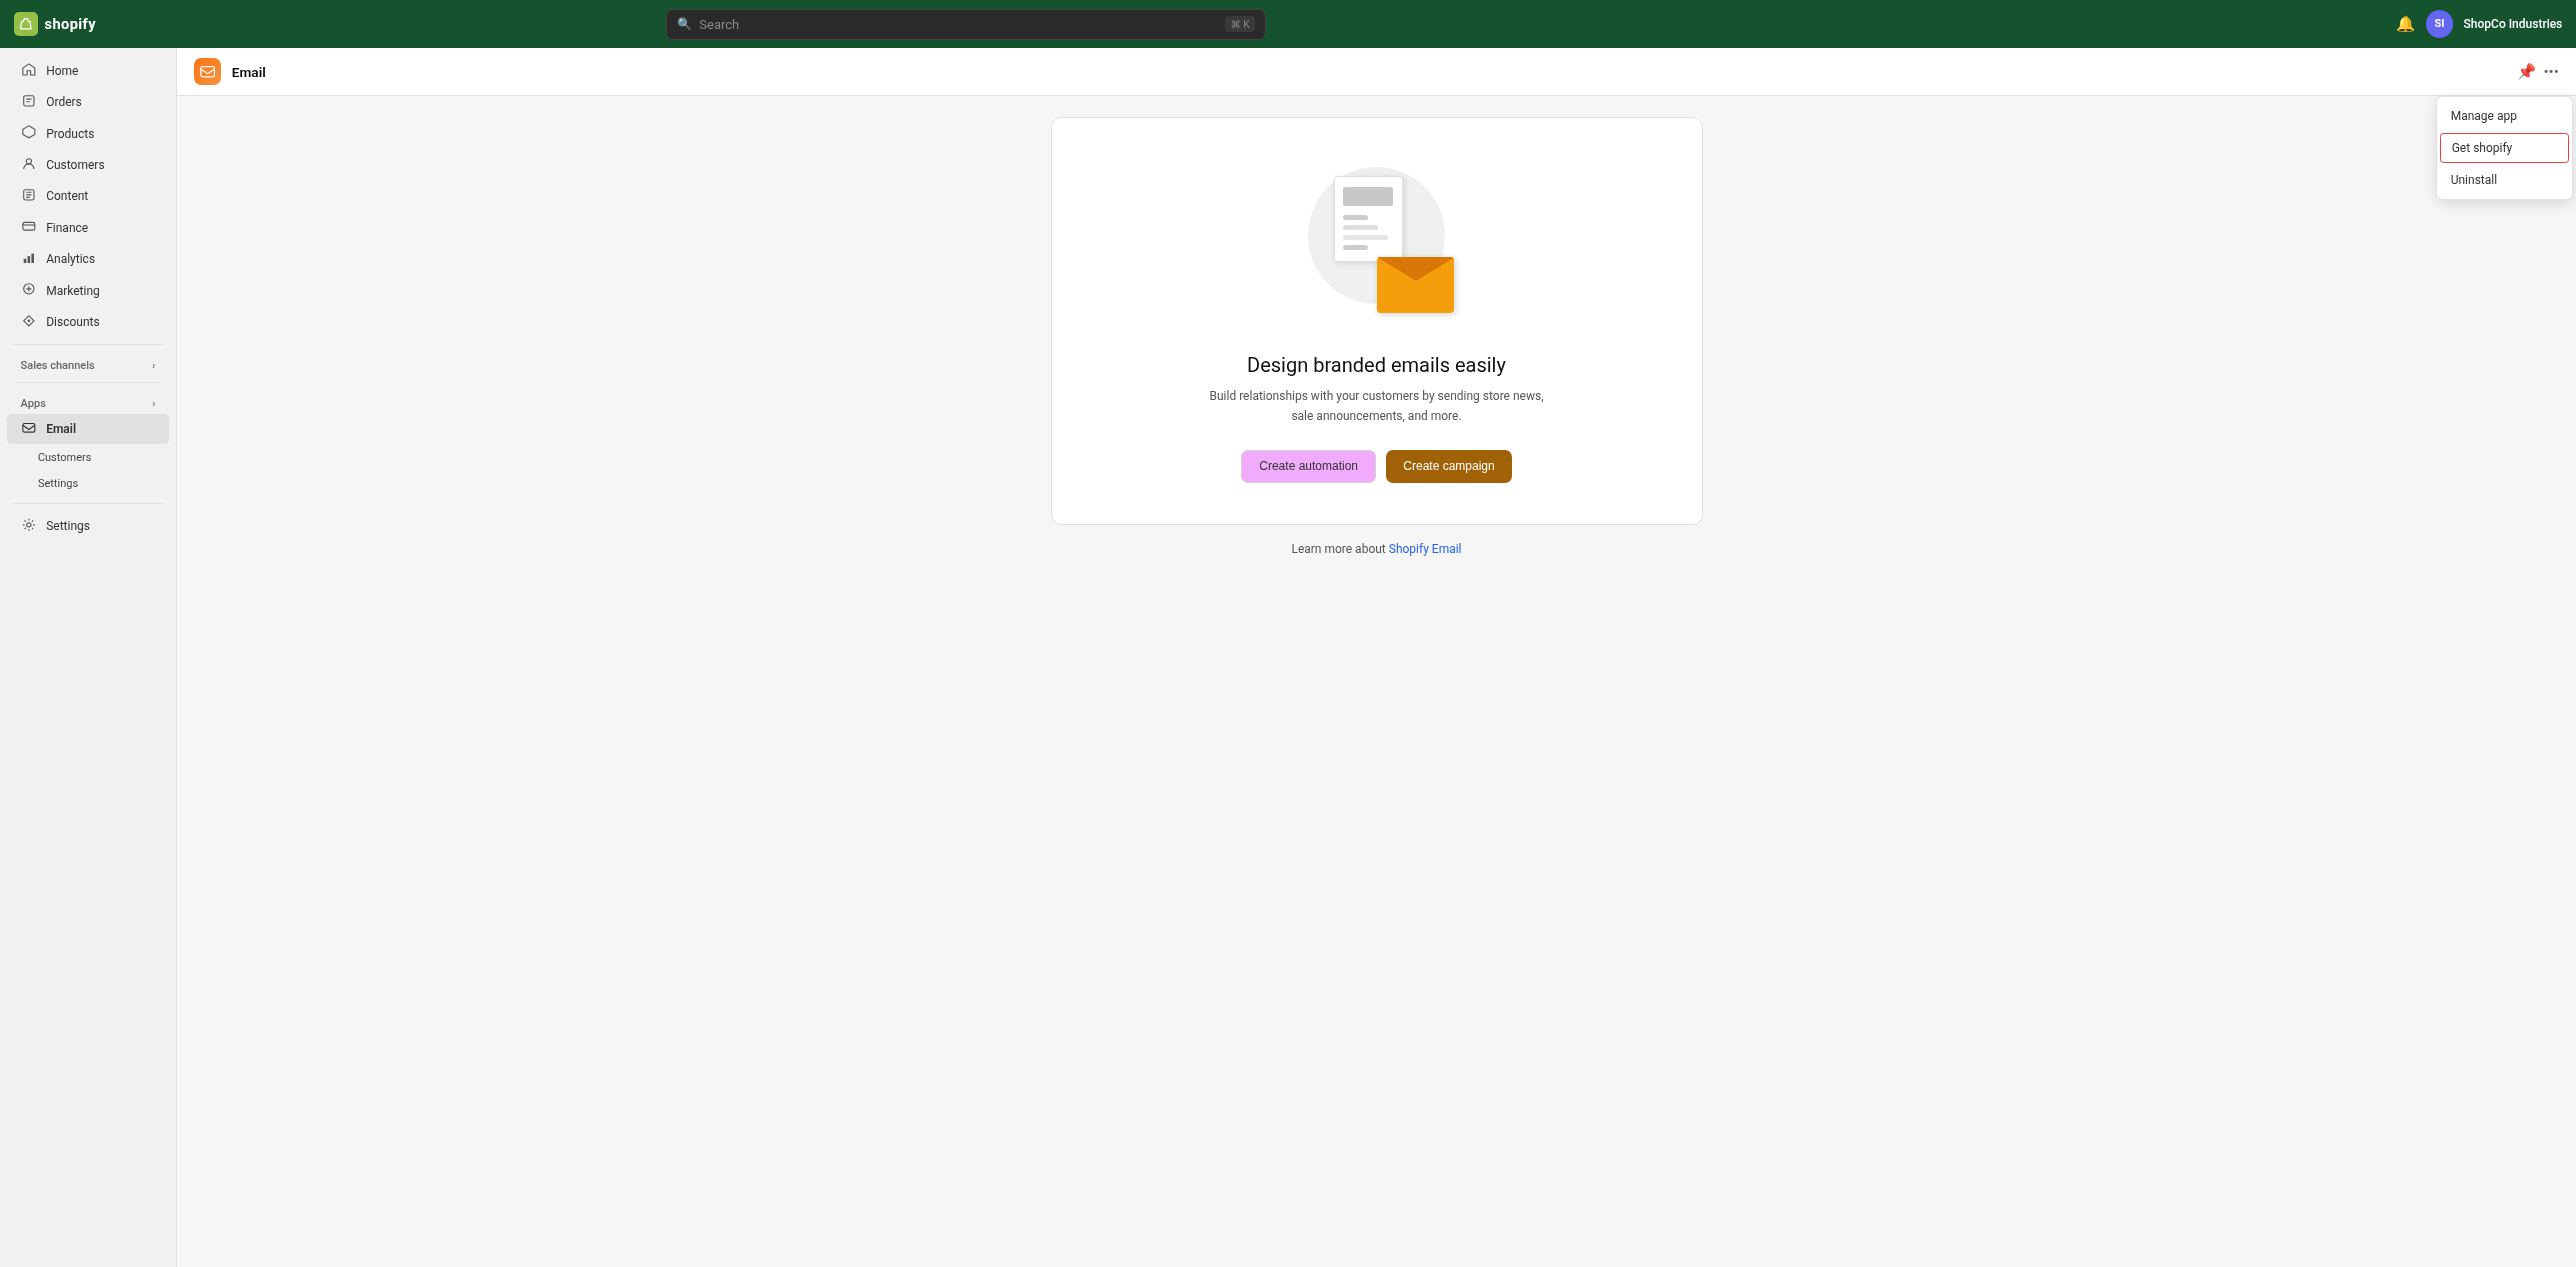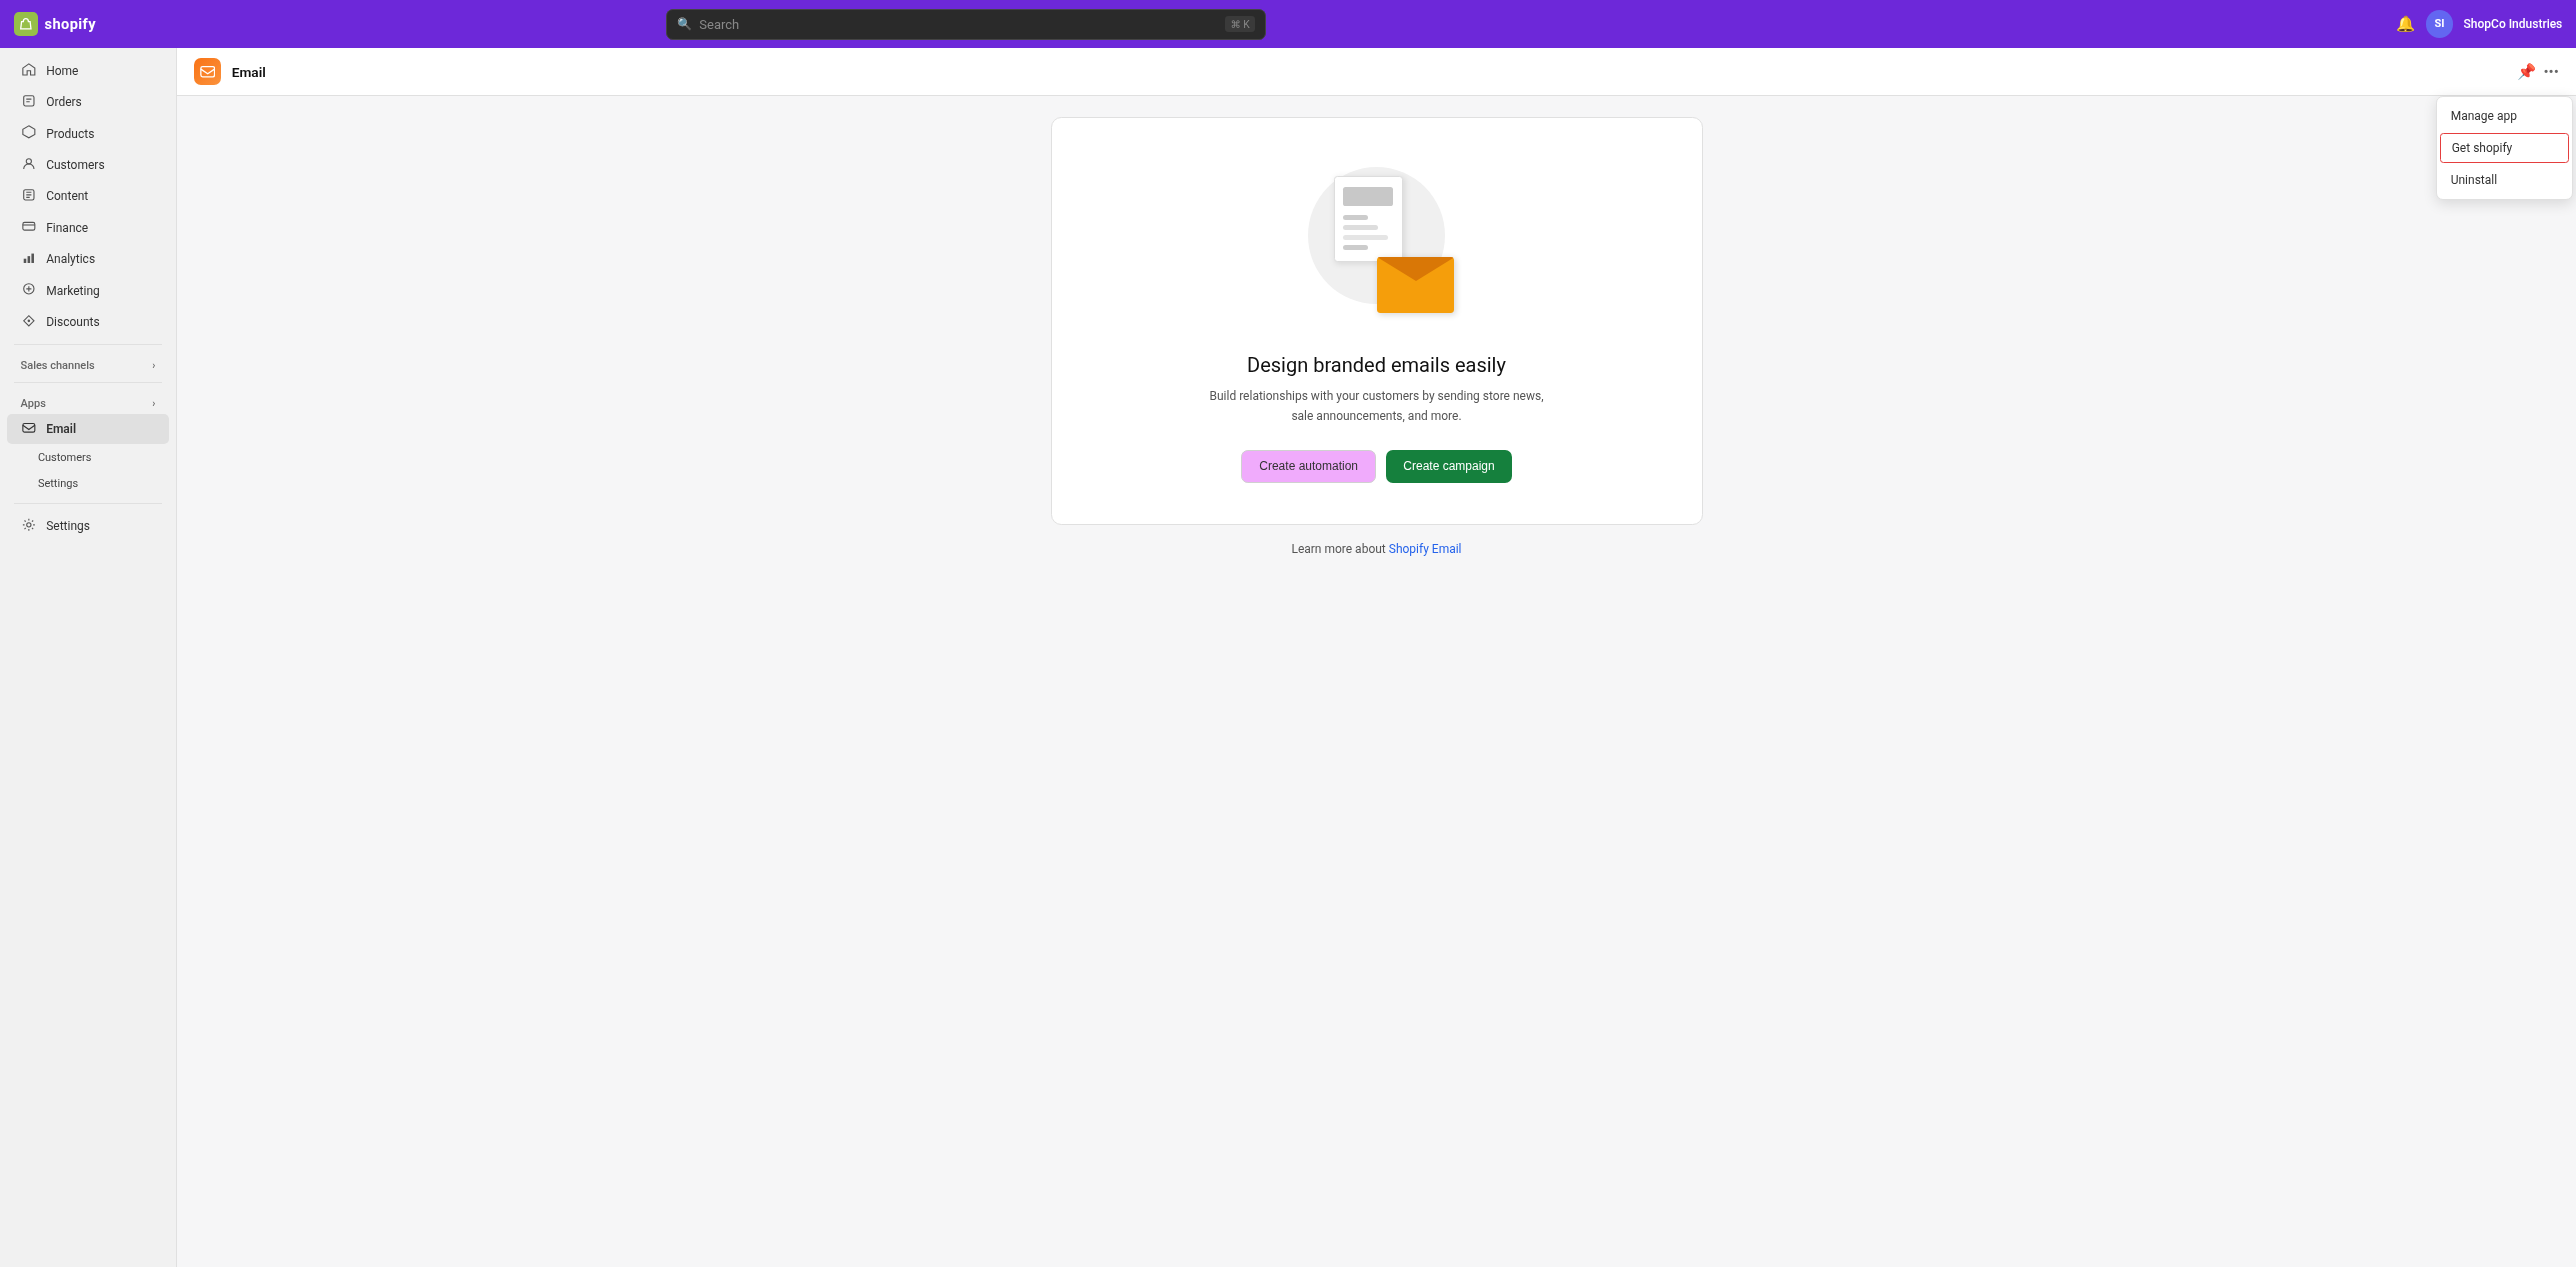--- a/index.html
+++ b/index.html
@@ -1,20 +1,20 @@
 <!DOCTYPE html>
 <html style="font-size:13.7px"><head>
   <meta charset="utf-8">
   <style>
     * { margin: 0; padding: 0; box-sizing: border-box; }
     body { font-family: -apple-system, BlinkMacSystemFont, 'Segoe UI', Roboto, sans-serif; background: #f6f6f7; display: flex; flex-direction: column; height: 100vh; overflow: hidden; }
 
     
     .topbar {
-      background: #6d28d9;
+      background: #14532d;
       height: 48px;
       display: flex;
       align-items: center;
       padding: 0 13.7px;
       gap: 10.3px;
       flex-shrink: 0;
       z-index: 100;
     }
     .topbar-logo {
       display: flex; align-items: center; gap: 6.9px; color: white; font-weight: 700; font-size: 15.4px;
@@ -245,21 +245,21 @@
       background: #f0abfc;
       font-size: 12px;
       cursor: pointer;
       color: #333;
       font-weight: 500;
     }
     .btn-primary {
       padding: 8.6px 17px;
       border: none;
       border-radius: 6.9px;
-      background: #15803d;
+      background: #a16207;
       font-size: 12px;
       cursor: pointer;
       color: white;
       font-weight: 500;
     }
 
     .learn-more {
       margin-top: 17px;
       font-size: 12px;
       color: #555;

